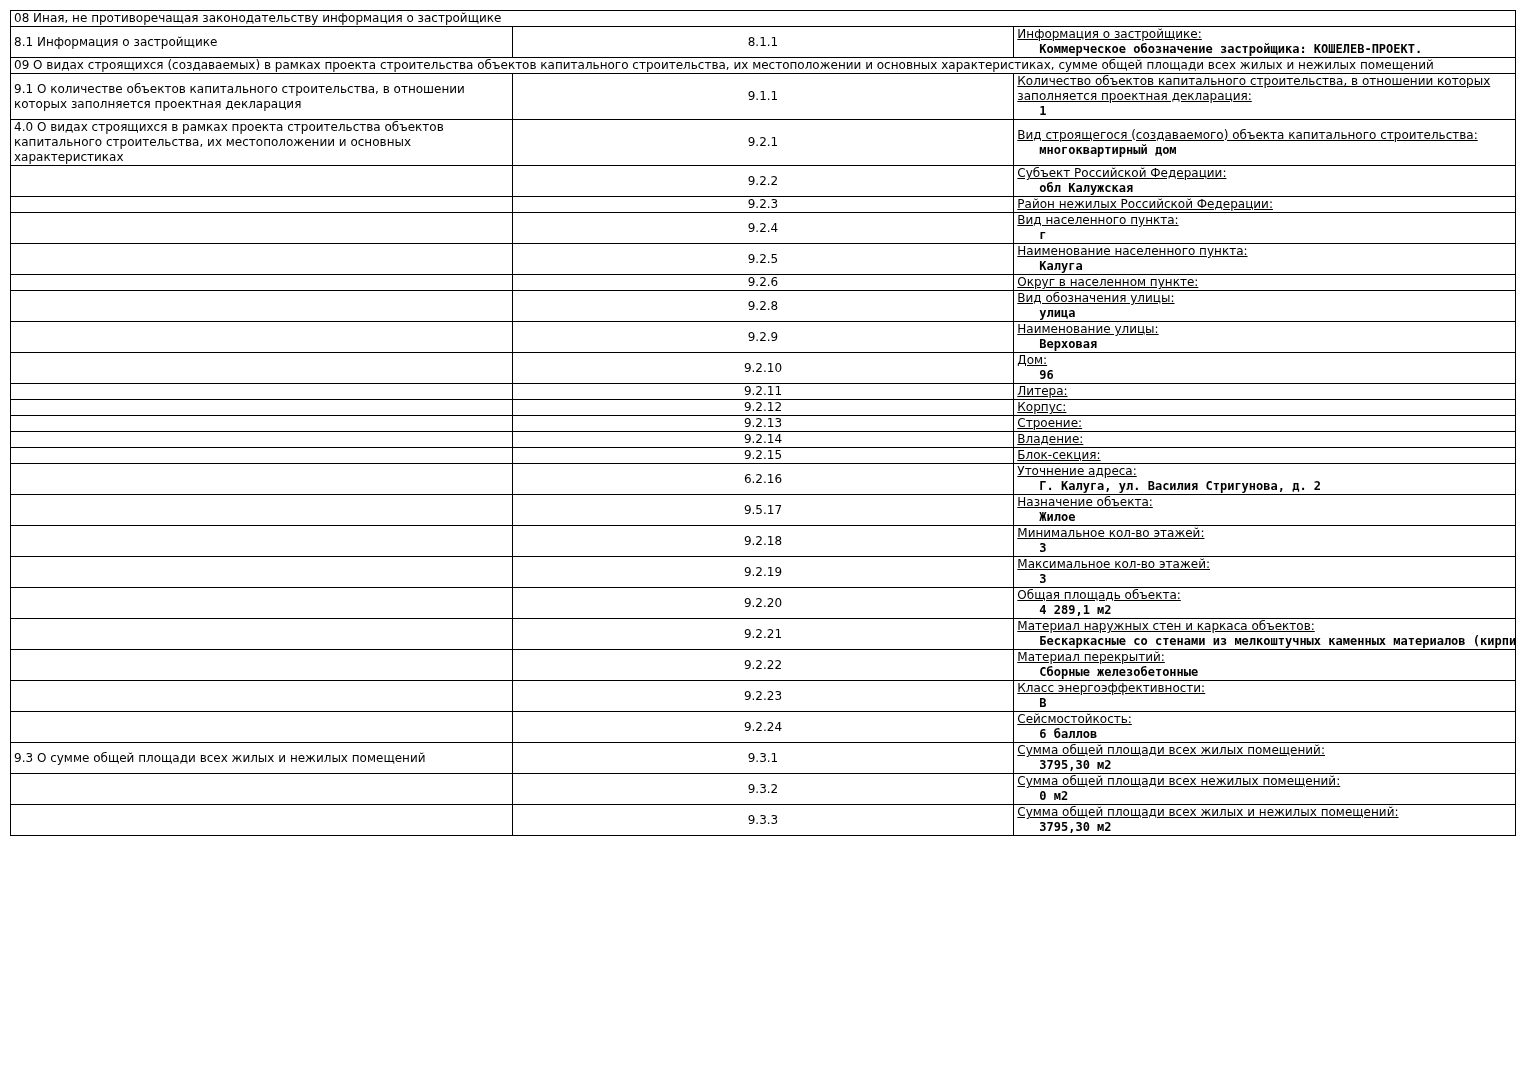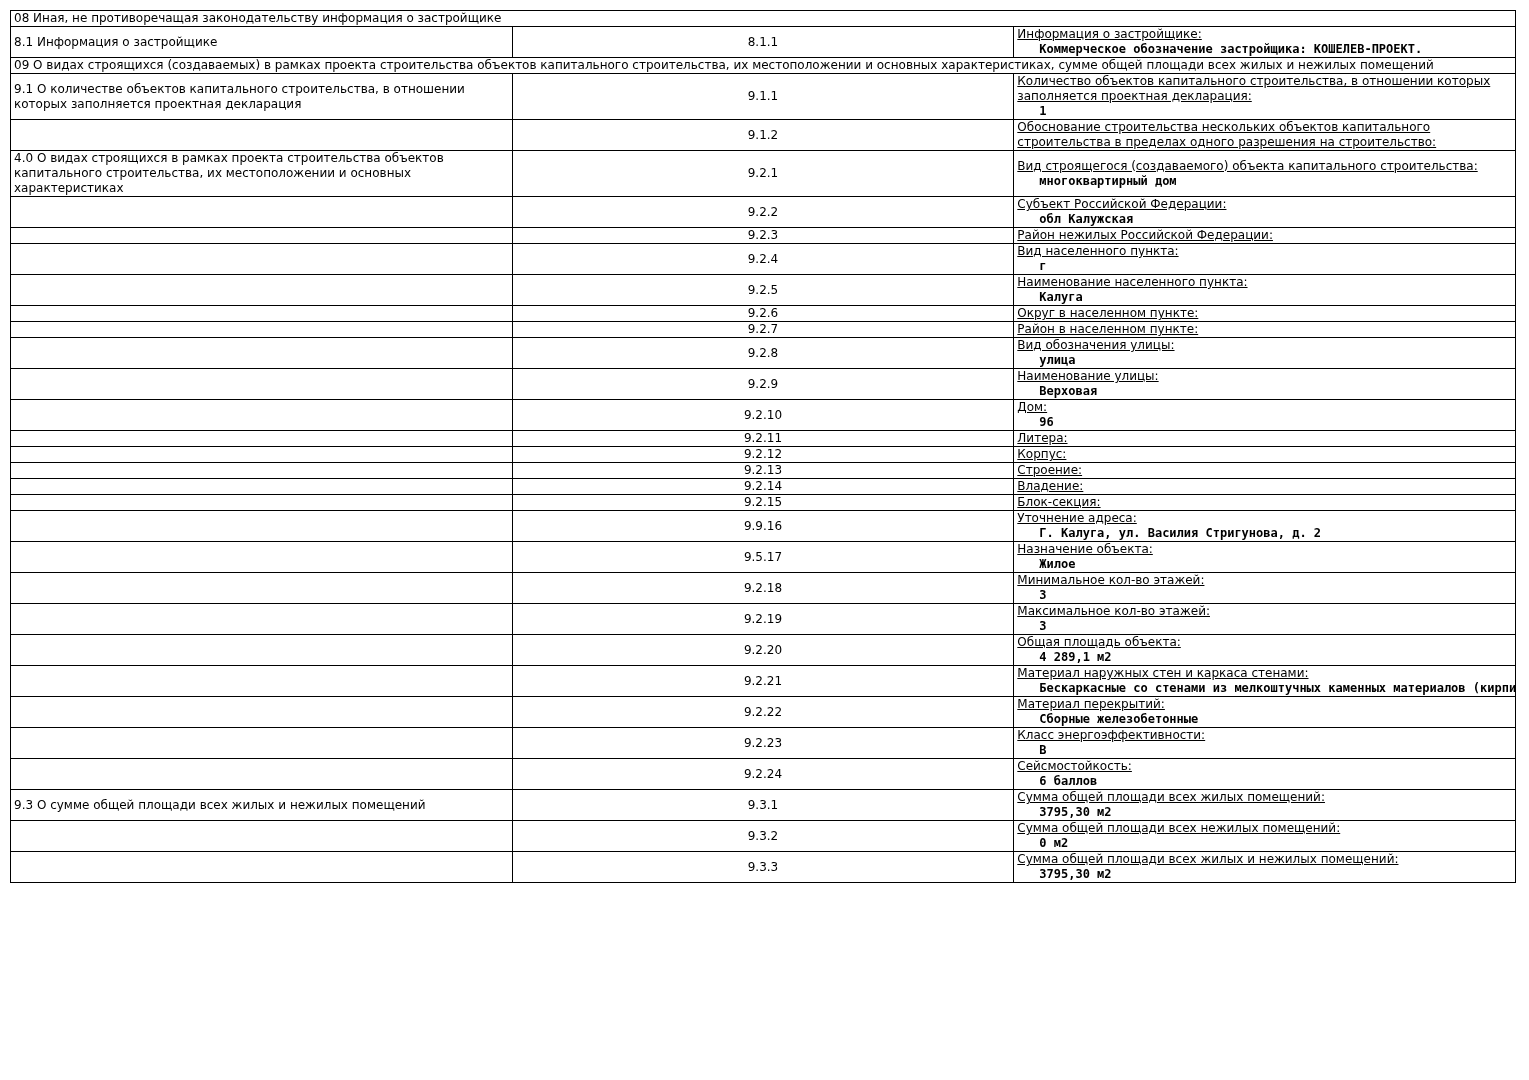--- a/index.html
+++ b/index.html
@@ -65,27 +65,20 @@
         </tr>
         <tr>
           <td class="col-desc">9.1 О количестве объектов капитального строительства, в отношении которых заполняется проектная декларация</td>
           <td class="col-num">9.1.1</td>
           <td class="col-val">
             <div class="field-label">Количество объектов капитального строительства, в отношении которых заполняется проектная декларация:</div>
             <div class="field-value">1</div>
           </td>
         </tr>
         <tr>
-          <td class="col-desc"></td>
-          <td class="col-num">9.1.2</td>
-          <td class="col-val">
-            <div class="field-label">Обоснование строительства нескольких объектов капитального строительства в пределах одного разрешения на строительство:</div>
-          </td>
-        </tr>
-        <tr>
           <td class="col-desc">4.0 О видах строящихся в рамках проекта строительства объектов капитального строительства, их местоположении и основных характеристиках</td>
           <td class="col-num">9.2.1</td>
           <td class="col-val">
             <div class="field-label">Вид строящегося (создаваемого) объекта капитального строительства:</div>
             <div class="field-value">многоквартирный дом</div>
           </td>
         </tr>
         <tr>
           <td class="col-desc"></td>
           <td class="col-num">9.2.2</td>
@@ -119,27 +112,20 @@
         </tr>
         <tr>
           <td class="col-desc"></td>
           <td class="col-num">9.2.6</td>
           <td class="col-val">
             <div class="field-label">Округ в населенном пункте:</div>
           </td>
         </tr>
         <tr>
           <td class="col-desc"></td>
-          <td class="col-num">9.2.7</td>
-          <td class="col-val">
-            <div class="field-label">Район в населенном пункте:</div>
-          </td>
-        </tr>
-        <tr>
-          <td class="col-desc"></td>
           <td class="col-num">9.2.8</td>
           <td class="col-val">
             <div class="field-label">Вид обозначения улицы:</div>
             <div class="field-value">улица</div>
           </td>
         </tr>
         <tr>
           <td class="col-desc"></td>
           <td class="col-num">9.2.9</td>
           <td class="col-val">
@@ -185,21 +171,21 @@
         </tr>
         <tr>
           <td class="col-desc"></td>
           <td class="col-num">9.2.15</td>
           <td class="col-val">
             <div class="field-label">Блок-секция:</div>
           </td>
         </tr>
         <tr>
           <td class="col-desc"></td>
-          <td class="col-num">9.9.16</td>
+          <td class="col-num">6.2.16</td>
           <td class="col-val">
             <div class="field-label">Уточнение адреса:</div>
             <div class="field-value">Г. Калуга, ул. Василия Стригунова, д. 2</div>
           </td>
         </tr>
         <tr>
           <td class="col-desc"></td>
           <td class="col-num">9.5.17</td>
           <td class="col-val">
             <div class="field-label">Назначение объекта:</div>
@@ -227,21 +213,21 @@
           <td class="col-num">9.2.20</td>
           <td class="col-val">
             <div class="field-label">Общая площадь объекта:</div>
             <div class="field-value">4 289,1 м2</div>
           </td>
         </tr>
         <tr>
           <td class="col-desc"></td>
           <td class="col-num">9.2.21</td>
           <td class="col-val">
-            <div class="field-label">Материал наружных стен и каркаса стенами:</div>
+            <div class="field-label">Материал наружных стен и каркаса объектов:</div>
             <div class="field-value">Бескаркасные со стенами из мелкоштучных каменных материалов (кирпич, керамические камни, блоки и др.)</div>
           </td>
         </tr>
         <tr>
           <td class="col-desc"></td>
           <td class="col-num">9.2.22</td>
           <td class="col-val">
             <div class="field-label">Материал перекрытий:</div>
             <div class="field-value">Сборные железобетонные</div>
           </td>

